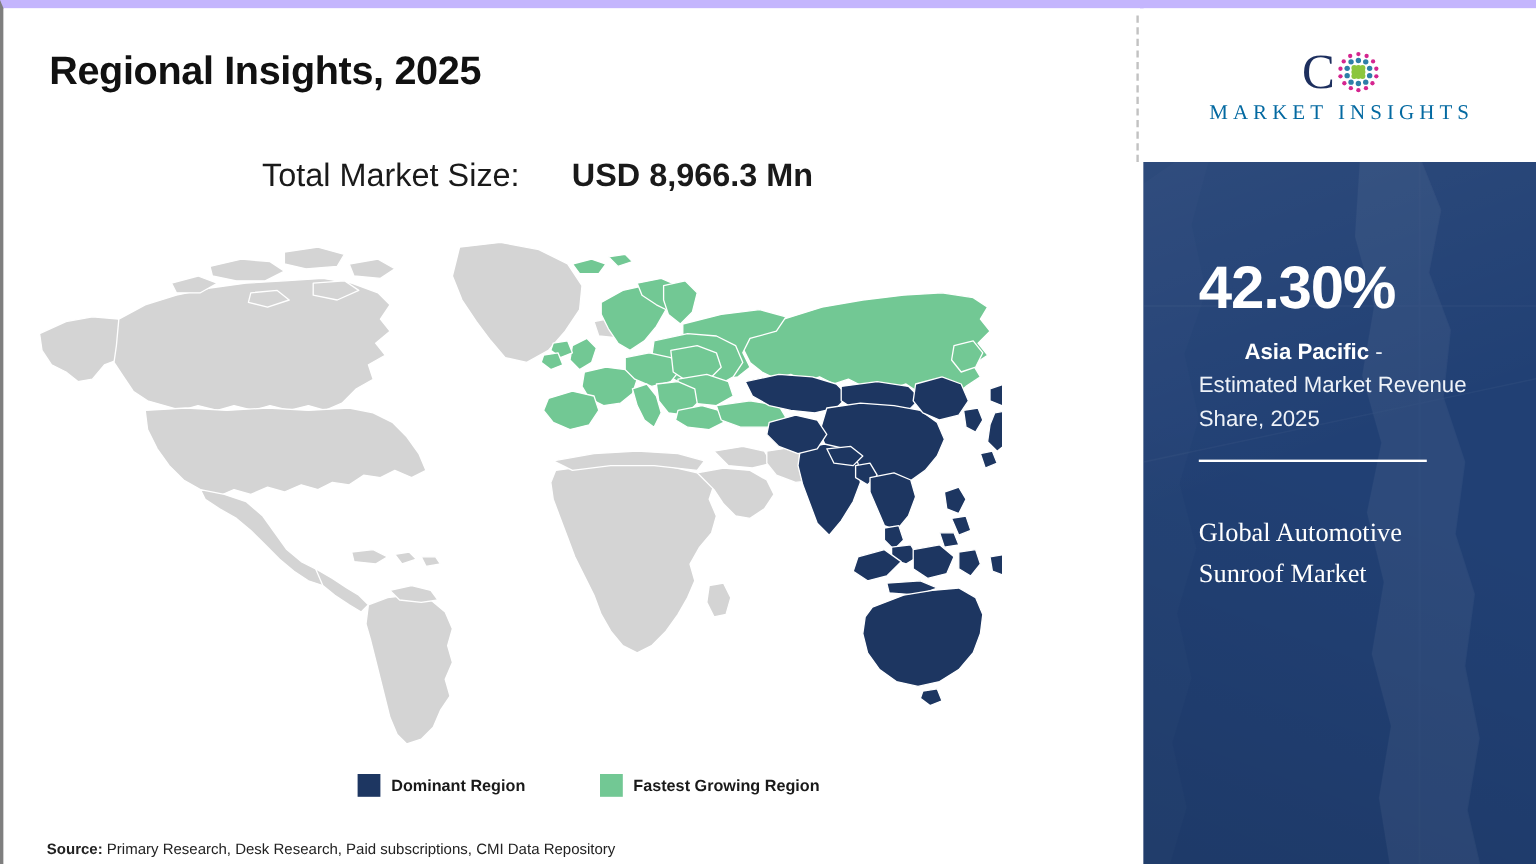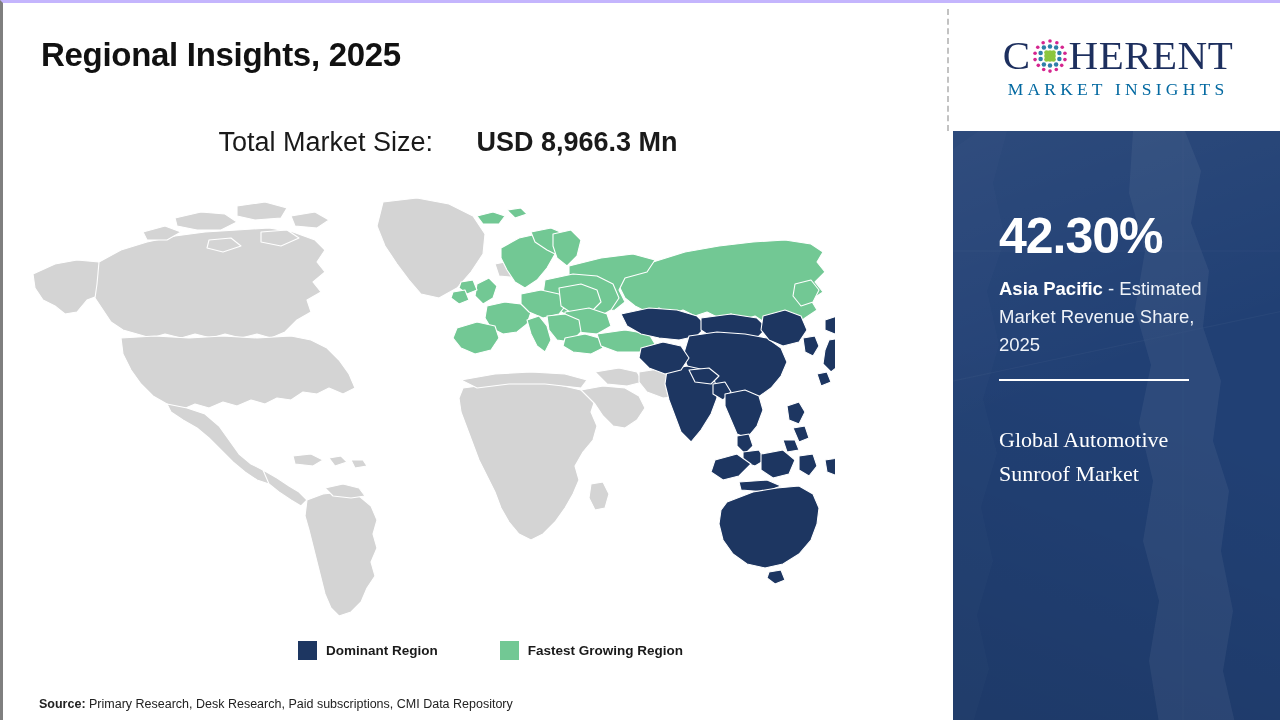--- a/index.html
+++ b/index.html
@@ -6,21 +6,21 @@
   html, body {
     width:1280px; height:720px;
     font-family:"Liberation Sans", sans-serif;
     background:#ffffff;
     overflow:hidden;
   }
   #page {
     position:relative;
     width:1280px; height:720px;
     background:#ffffff;
-    border-top:3px solid #c4b5fd;
+    border-top:7px solid #c4b5fd;
     border-left:3px solid #7f7f7f;
   }
 
   
   #left-panel {
     position:absolute; left:0; top:0;
     width:947px; height:717px;
     background:#ffffff;
   }
   #page-title {
@@ -113,21 +113,21 @@
   #stat-percent {
     margin-top:80px;
     font-size:50px; font-weight:bold; color:#ffffff;
     letter-spacing:-1px; line-height:1;
   }
   #stat-desc {
     margin-top:14px;
     font-size:18.5px; color:#eef2f8; line-height:1.52;
     max-width:240px;
   }
-  #stat-desc .sd-region { font-weight:bold; color:#ffffff; }
+  #stat-desc .sd-region { font-weight:bold; color:#ffffff;margin-left:38px; }
   #stat-rule {
     margin-top:20px; width:190px; height:2px; background:#ffffff;
   }
   #stat-market-name {
     margin-top:42px;
     font-size:22px; color:#ffffff; line-height:1.52; font-weight:normal;
     max-width:230px;
     font-family:Liberation Serif, serif;
   }
 </style>
@@ -345,21 +345,20 @@
                   <circle cx="23.8" cy="23.8" r="2.7"></circle>
                 <circle cx="20" cy="20" r="2.7"></circle>
                 <circle cx="16.2" cy="20" r="2.7"></circle>
                   <circle cx="23.8" cy="20" r="2.7"></circle>
                 <circle cx="20" cy="16.2" r="2.7"></circle>
                   <circle cx="20" cy="23.8" r="2.7"></circle>
               </g>
             </g>
           </svg>
         </span>
-        <span class="lw-post">HERENT</span>
       </div>
       <div id="logo-tagline">MARKET INSIGHTS</div>
     </div>
   </div>
 
   <div id="stat-panel">
     <div id="stat-bg-art">
       <svg viewBox="0 0 330 592" preserveAspectRatio="none">
         <g fill="#ffffff" opacity="0.55">
           <path d="M180 0 L232 0 L248 40 L238 92 L256 140 L250 196 L268 250 L260 310 L276 360 L268 420 L280 480 L270 540 L282 592 L206 592 L196 530 L206 470 L190 410 L200 350 L186 292 L198 234 L182 178 L192 120 L176 62 Z"></path>

